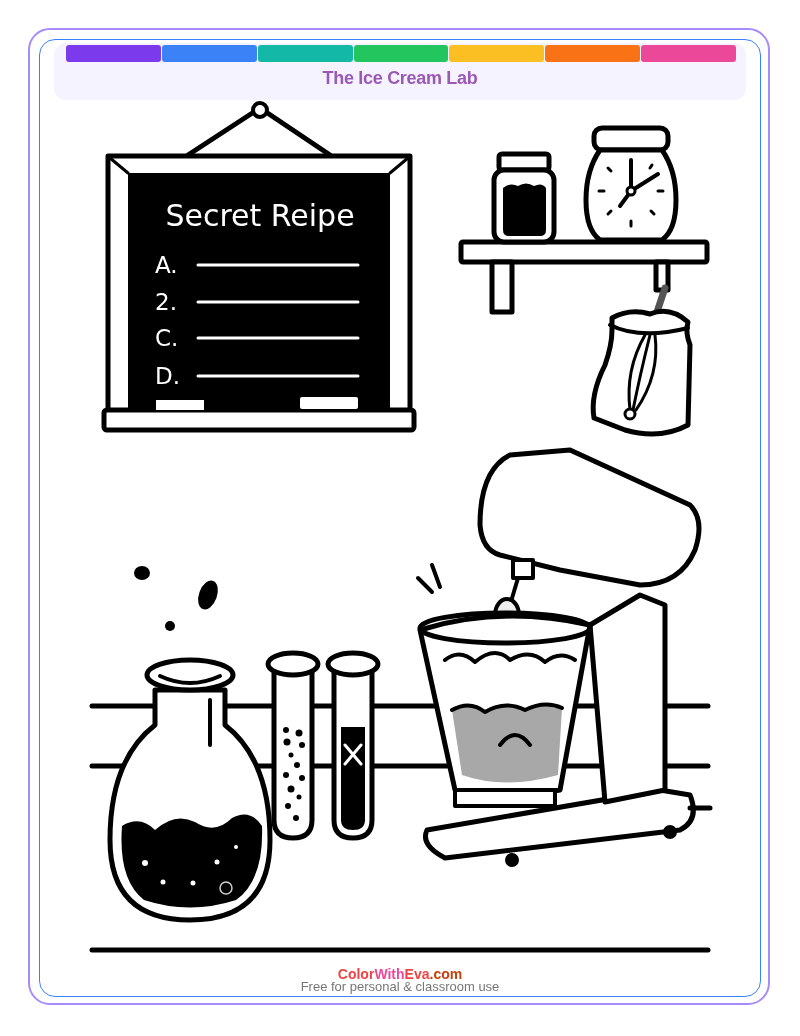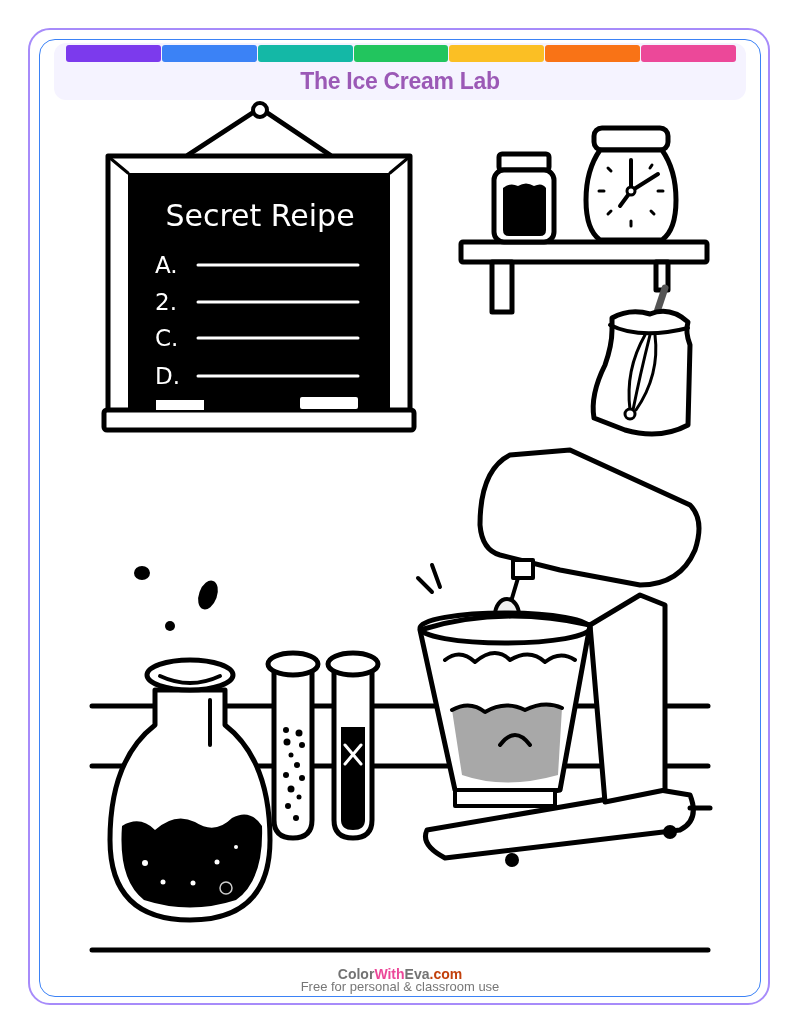--- a/index.html
+++ b/index.html
@@ -2,25 +2,25 @@
 <html><head>
 <meta charset="utf-8">
 <style>
   html, body { margin: 0; padding: 0; background: #ffffff; }
   body { width: 800px; height: 1036px; position: relative; overflow: hidden; font-family: "Liberation Sans", sans-serif; }
   .outer-frame { position: absolute; left: 28px; top: 28px; width: 742px; height: 977px; border: 2.5px solid #a78bfa; border-radius: 22px; box-sizing: border-box; }
   .inner-frame { position: absolute; left: 39px; top: 39px; width: 722px; height: 958px; border: 1.5px solid #3b82f6; border-radius: 16px; box-sizing: border-box; }
   .header-panel { position: absolute; left: 54px; top: 43px; width: 692px; height: 57px; background: #f5f3ff; border-radius: 12px; }
   .rainbow { position: absolute; left: 66px; top: 45px; width: 670px; height: 17px; display: flex; gap: 1px; }
   .rainbow .seg { flex: 1; height: 17px; border-radius: 3px; }
-  .title { position: absolute; left: 0; width: 800px; top: 68px; text-align: center; font-weight: bold; font-size: 23px; color: #9b59b6; letter-spacing: -0.3px; }
+  .title { position: absolute; left: 0; width: 800px; top: 68px; text-align: center; font-weight: bold; font-size: 18px; color: #9b59b6; letter-spacing: -0.3px; }
   .art { position: absolute; left: 0; top: 0; }
   .footer { position: absolute; left: 0; width: 800px; top: 967px; text-align: center; }
   .brand { font-weight: bold; font-size: 14px; line-height: 15px; }
-  .brand .c1 { color: #737373; }
+  .brand .c1 { color: #ef4444; }
   .brand .c2 { color: #ec4899; margin-top: 19px; }
   .brand .c3 { color: #c2410c; }
   .tagline { font-size: 13px; color: #777777; line-height: 10px; }
 </style>
 </head>
 <body>
 
 <div class="outer-frame"></div>
 <div class="inner-frame"></div>
 

